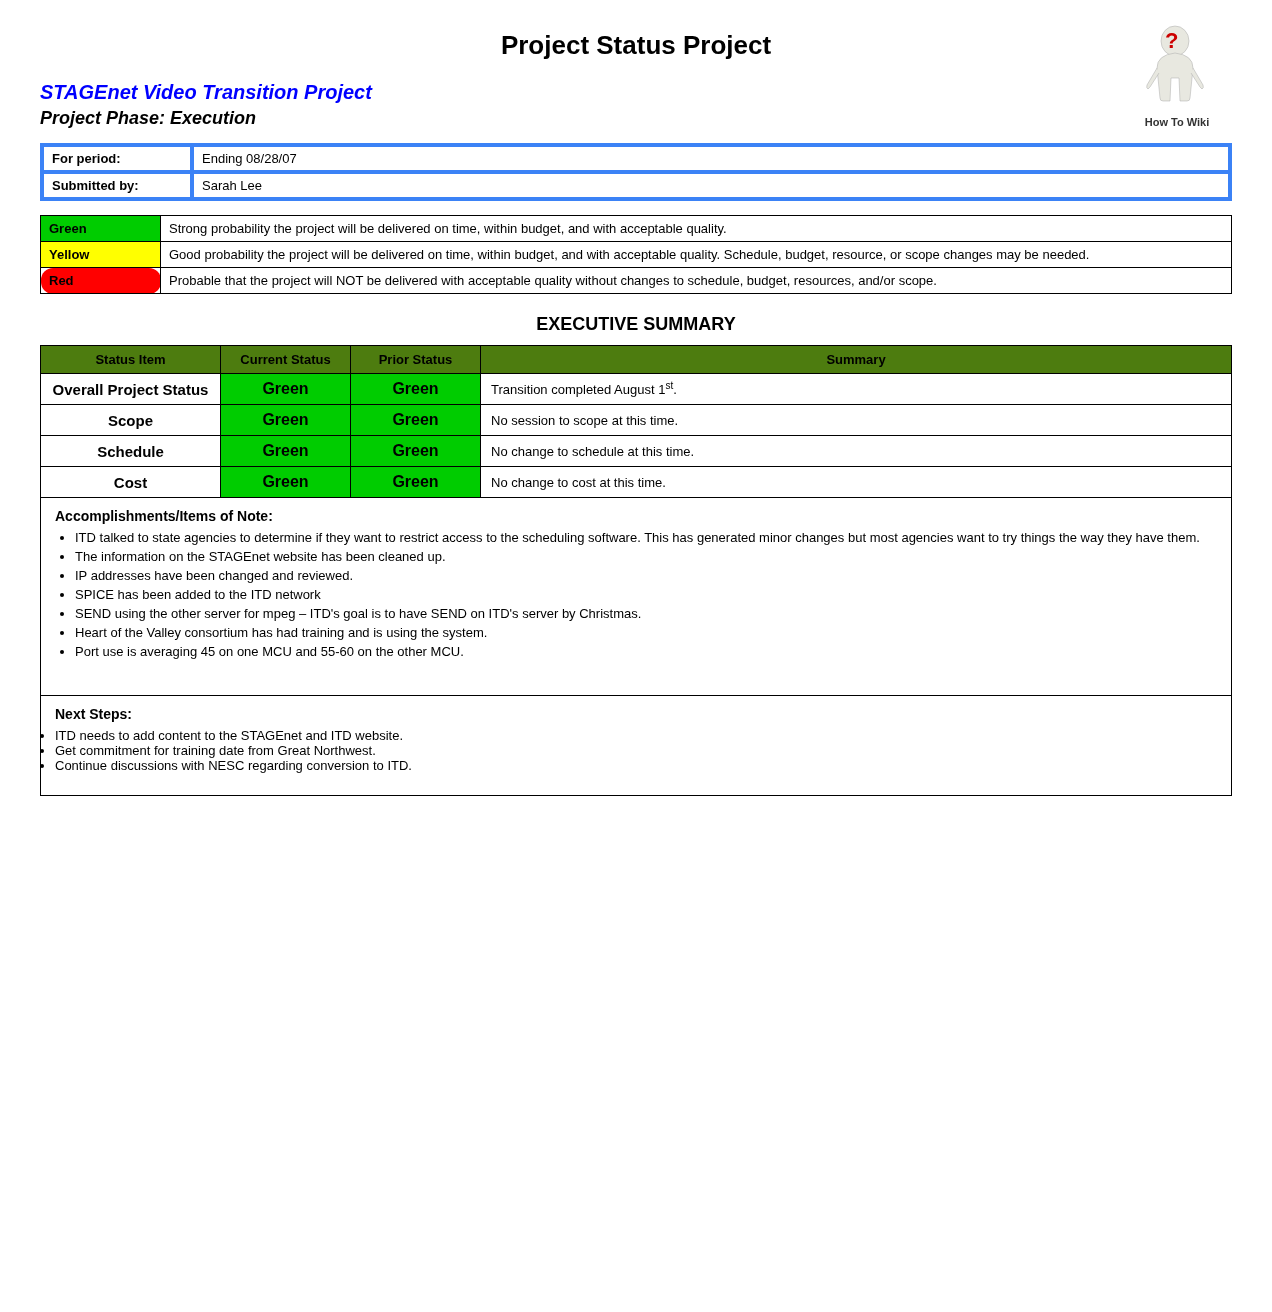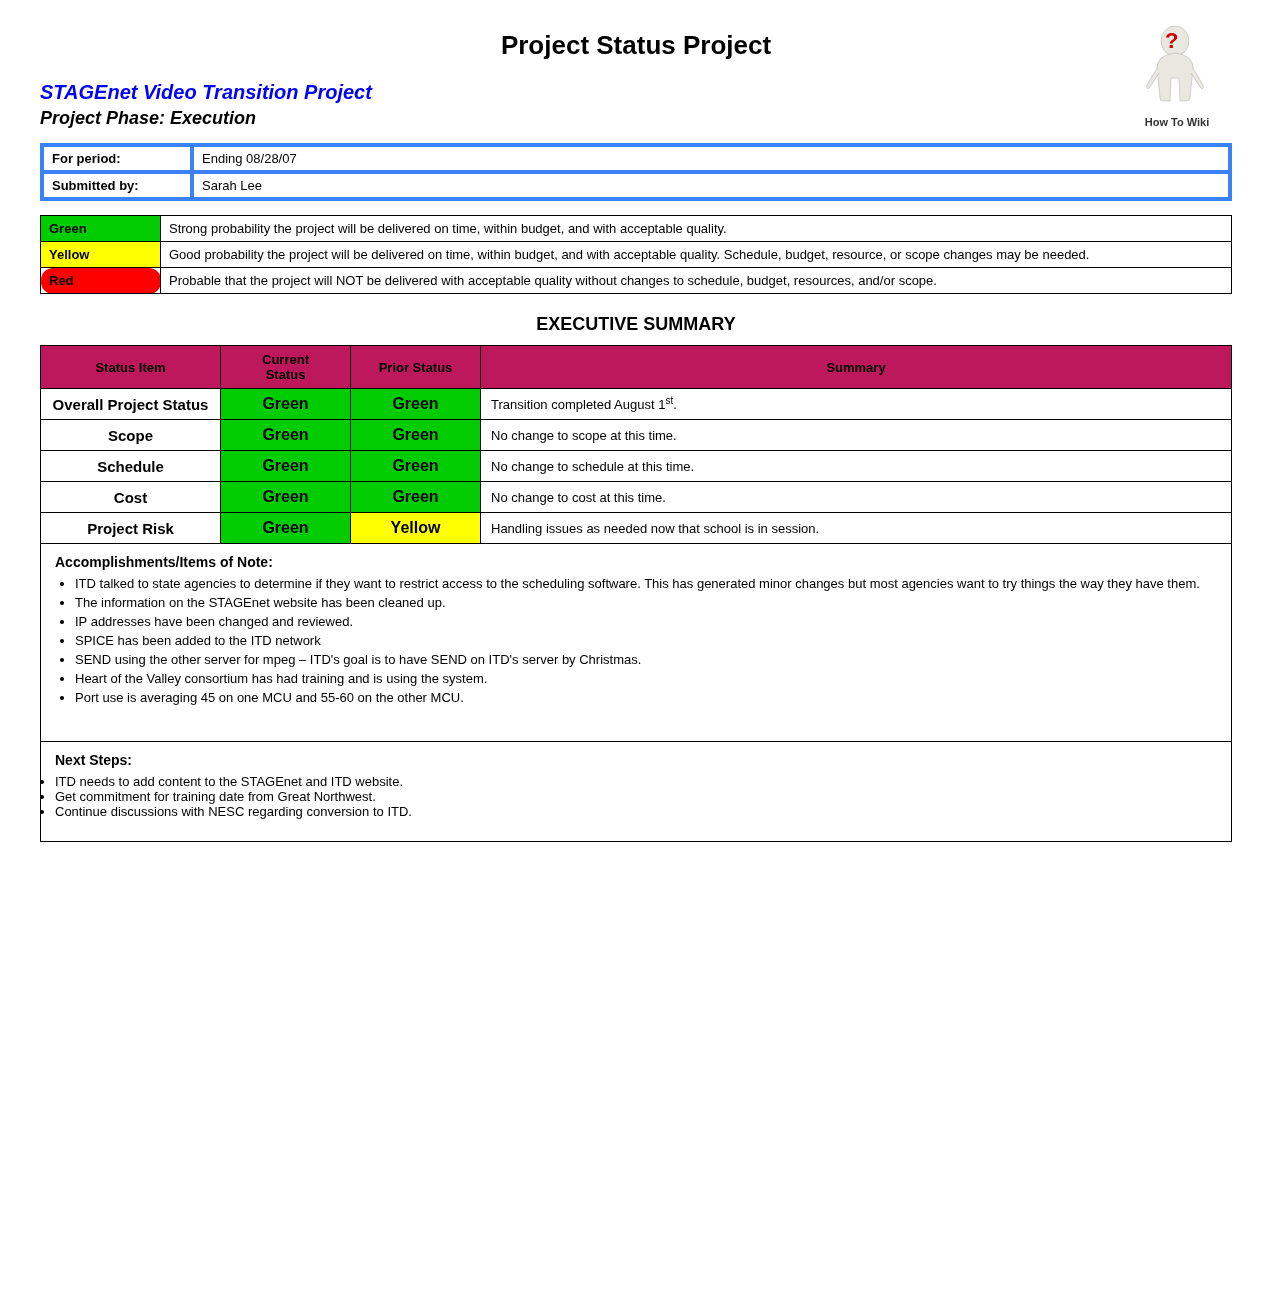--- a/index.html
+++ b/index.html
@@ -121,22 +121,22 @@
     }
 
     .exec-table {
       width: 100%;
       border-collapse: collapse;
       margin-bottom: 0;
     }
 
     .exec-table th {
       border: 1px solid #000;
-      padding: 6px 24px;
-      background: #be185d;
+      padding: 6px 17px;
+      background: #4d7c0f;
       font-weight: bold;
       font-size: 13px;
     }
 
     .exec-table td {
       border: 1px solid #000;
       padding: 6px 10px;
       vertical-align: middle;
     }
 
@@ -279,39 +279,33 @@
   <tr>
         <td class="row-label">Overall Project Status</td>
         <td class="status-cell-green">Green</td>
         <td class="status-cell-green">Green</td>
         <td class="summary-cell">Transition completed August 1<sup>st</sup>.</td>
       </tr>
       <tr>
         <td class="row-label">Scope</td>
         <td class="status-cell-green">Green</td>
         <td class="status-cell-green">Green</td>
-        <td class="summary-cell">No change to scope at this time.</td>
+        <td class="summary-cell">No session to scope at this time.</td>
       </tr>
       <tr>
         <td class="row-label">Schedule</td>
         <td class="status-cell-green">Green</td>
         <td class="status-cell-green">Green</td>
         <td class="summary-cell">No change to schedule at this time.</td>
       </tr>
       <tr>
         <td class="row-label">Cost</td>
         <td class="status-cell-green">Green</td>
         <td class="status-cell-green">Green</td>
         <td class="summary-cell">No change to cost at this time.</td>
-      </tr>
-      <tr>
-        <td class="row-label">Project Risk</td>
-        <td class="status-cell-green">Green</td>
-        <td class="status-cell-yellow">Yellow</td>
-        <td class="summary-cell">Handling issues as needed now that school is in session.</td>
       </tr>
     </tbody>
 </table>
 
 <div class="notes-section">
   <div class="notes-title">Accomplishments/Items of Note:</div>
   <ul id="accomplishments-list">
       <li>ITD talked to state agencies to determine if they want to restrict access to the scheduling software.  This has generated minor changes but most agencies want to try things the way they have them.</li>
       <li>The information on the STAGEnet website has been cleaned up.</li>
       <li>IP addresses have been changed and reviewed.</li>

